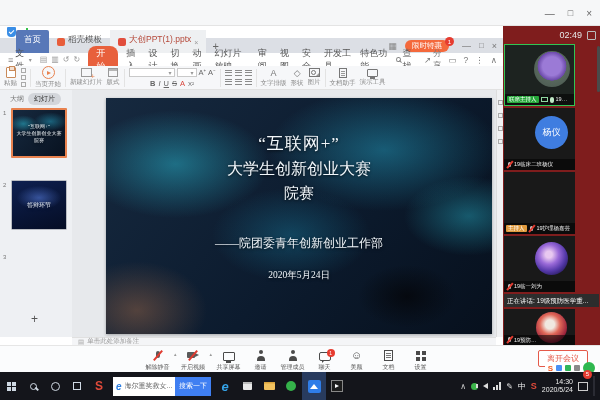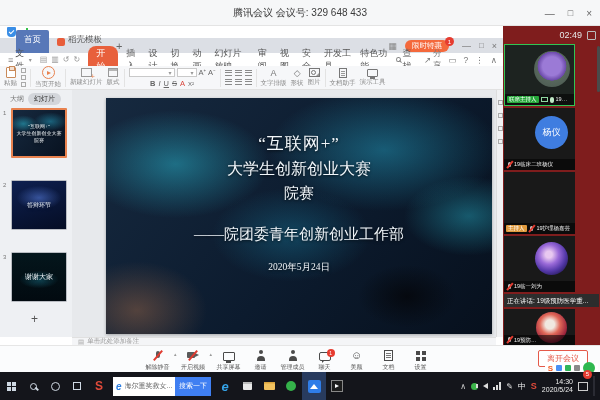--- a/index.html
+++ b/index.html
@@ -127,21 +127,20 @@
 .tbars i{width:2px;background:#ddd;display:block}
 .notif{width:10px;height:9px;border:1px solid #ccc;position:relative}
 .notif .rbadge{position:absolute;right:-5px;top:-5px}
 </style>
 </head>
 <body>
 
 <div id="app">
 
   <div id="titlebar" class="abs flex">
-    <span class="t">腾讯会议 会议号: 329 648 433</span>
     <div class="abs flex winctl" style="right:8px;top:0;height:26px">
       <span>—</span>
       <span style="font-size:9px">□</span>
       <span>×</span>
     </div>
   </div>
 
   <div id="wps" class="abs">
 
     <div class="abs flex" style="left:7px;top:1px;gap:4px">
@@ -153,20 +152,25 @@
         </span>
     </div>
 
     <div id="tabbar" class="abs flex">
       <div class="tab tab-home">
           <span>首页</span>
         </div>
       <div class="tab">
         <span class="sqico" style="background:#e85d3a"></span>
         <span>稻壳模板</span>
+      </div>
+      <div class="tab tab-doc">
+        <span class="sqico" style="background:#e14e3d"></span>
+        <span style="color:#b5493a">大创PPT(1).pptx</span>
+        <span style="color:#999;font-size:7px">×</span>
       </div>
       <span style="margin-left:6px;font-size:11px;color:#666">+</span>
       <div class="flex" style="margin-left:auto;gap:8px;padding-right:6px">
         <span style="color:#888;font-size:9px">▦</span>
         <span class="flex">
           <span class="promo">
               <span>限时特惠</span>
             </span>
           <span class="rbadge">1</span>
         </span>
@@ -302,32 +306,29 @@
       <div class="thumb col" style="top:18px;border:2px solid #e8824f;justify-content:center;gap:1px;background:radial-gradient(ellipse 20px 12px at 20% 30%,rgba(45,200,225,.5),rgba(0,0,0,0) 70%),radial-gradient(ellipse 24px 13px at 72% 25%,rgba(40,180,215,.45),rgba(0,0,0,0) 70%),linear-gradient(130deg,#16293f,#081220)">
         <span class="stxt" style="font-size:5px">“互联网+”</span>
         <span class="stxt" style="font-size:5px">大学生创新创业大赛</span>
         <span class="stxt" style="font-size:5px">院赛</span>
       </div>
       <span class="tnum" style="top:92px">2</span>
       <div class="thumb flex" style="top:90px;justify-content:center;background:radial-gradient(ellipse 30px 16px at 50% 35%,rgba(90,130,230,.55),rgba(0,0,0,0) 75%),linear-gradient(160deg,#0e2050,#050d24)">
         <span class="stxt" style="font-size:6px">答辩环节</span>
       </div>
       <span class="tnum" style="top:164px">3</span>
-      <div class="thumb flex" style="top:162px;justify-content:center;background:radial-gradient(ellipse 26px 12px at 50% 55%,rgba(40,160,190,.4),rgba(0,0,0,0) 75%),linear-gradient(#04161c,#020a10)">
-        <span class="stxt" style="font-size:7px">谢谢大家</span>
-      </div>
       <span class="abs" style="left:31px;top:222px;font-size:12px;color:#555">+</span>
     </div>
 
     <div id="canvas" class="abs">
       <div id="slide" class="abs col" style="padding-top:34px">
         <span class="stxt" style="font-size:17px;letter-spacing:1px">“互联网+”</span>
         <span class="stxt" style="font-size:16px;margin-top:4px">大学生创新创业大赛</span>
         <span class="stxt" style="font-size:15px;margin-top:4px">院赛</span>
-        <span class="stxt" style="font-size:15px;margin-top:22px">——院团委青年创新创业工作部</span>
+        <span class="stxt" style="font-size:12px;margin-top:32px">——院团委青年创新创业工作部</span>
         <span class="stxt" style="font-size:9.5px;margin-top:17px">2020年5月24日</span>
       </div>
     </div>
 
     <div id="sliver" class="abs">
       <span class="tinysq"></span>
       <span class="tinysq"></span>
       <span class="tinysq"></span>
       <span class="tinysq"></span>
     </div>

